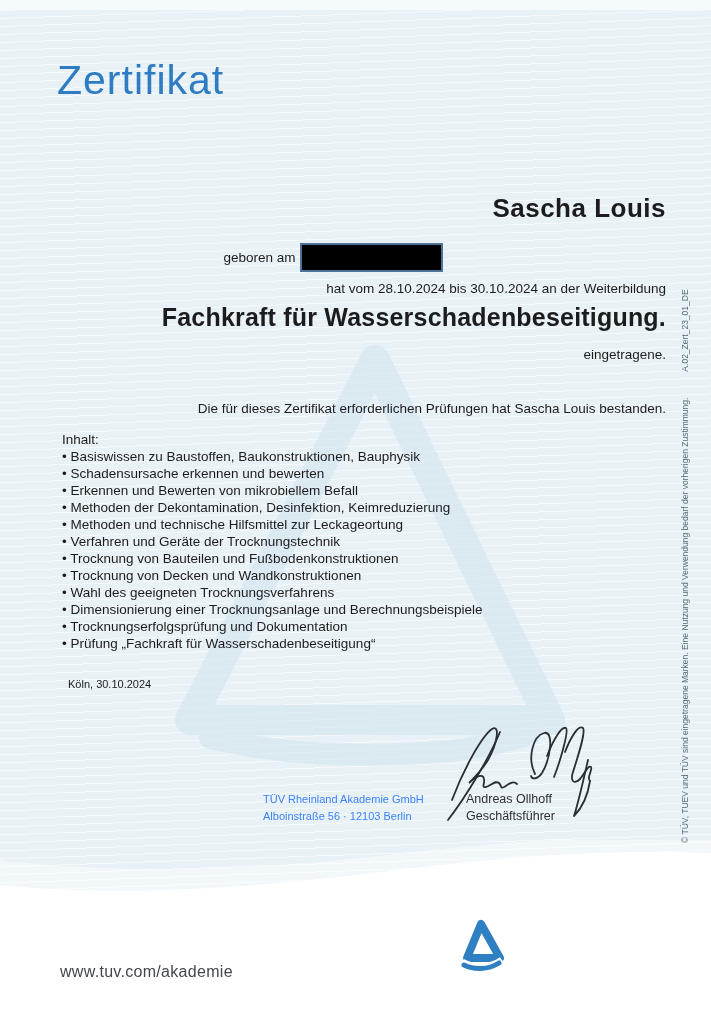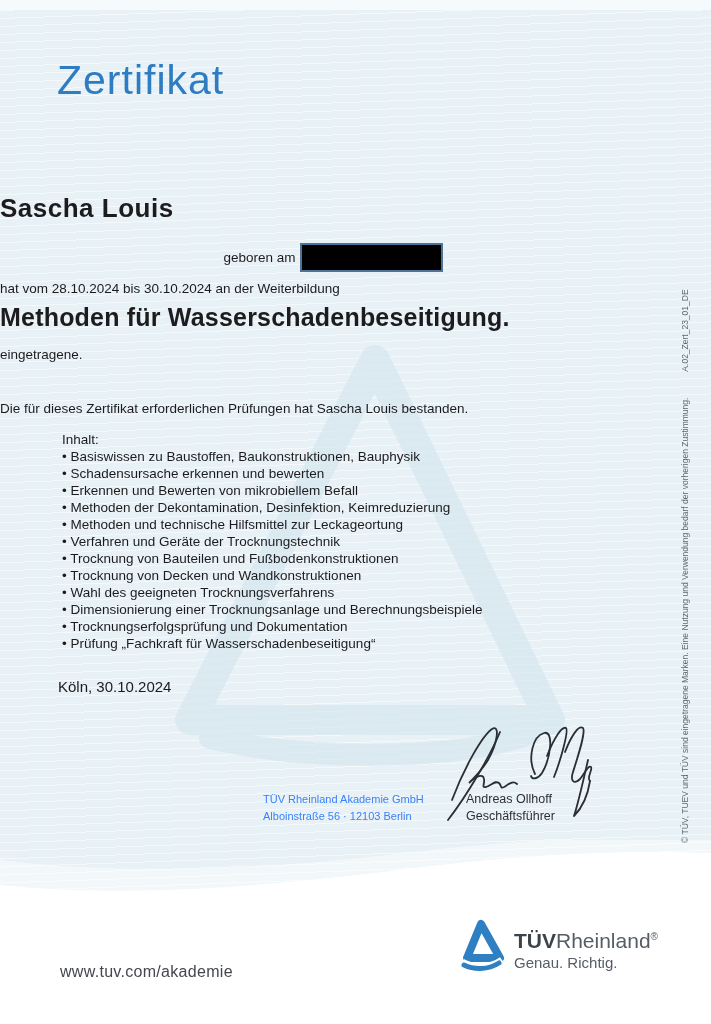--- a/index.html
+++ b/index.html
@@ -18,38 +18,38 @@
       repeating-linear-gradient(178deg, rgba(255,255,255,0.55) 0 1px, rgba(255,255,255,0) 1px 8px),
       #e8f1f6;
   }
   .watermark { position:absolute; left:150px; top:330px; opacity:.6; pointer-events:none; }
   .wave-edge { position:absolute; left:0; top:840px; width:711px; height:60px; display:block; }
 
   .title {
     position:absolute; left:57px; top:57px;
     font-size:41px; letter-spacing:1px; color:#2e7cc1; font-weight:400;
   }
-  .centered { position:absolute; left:0; width:666px; text-align:left; }
+  .centered { position:absolute; left:0; width:666px; text-align:right; }
   .name { top:193px; font-size:26px; font-weight:bold; letter-spacing:.5px; }
   .born-row { top:243px; display:flex; justify-content:center; align-items:center; gap:4px; }
   .born-row .lbl { font-size:13.5px; }
   .redaction { width:143px; height:29px; background:#000; border:2px solid #4e7298; }
   .line-sm { font-size:13.5px; }
   .course-line { top:281px; }
   .course-title { top:303px; font-size:25px; font-weight:bold; letter-spacing:.2px; }
   .participated { top:347px; }
   .units-line { top:374px; }
   .exam-line { top:401px; }
 
   .content-block { position:absolute; left:62px; top:431px; font-size:13.5px; line-height:17px; }
   .content-block .head { margin-bottom:0; }
   .content-block ul { list-style:none; }
   .content-block li::before { content:"• "; }
 
-  .place-date { position:absolute; left:58px; top:678px; font-size:15px; }
+  .place-date { position:absolute; left:68px; top:678px; font-size:11px; }
 
   .signature-svg { position:absolute; left:438px; top:716px; }
 
   .issuer-block { position:absolute; left:263px; top:791px; font-size:11px; line-height:17px; color:#3b82f6; }
   .signatory-block { position:absolute; left:466px; top:791px; font-size:12.5px; line-height:17px; color:#2e3033; }
 
   .side-note {
     position:absolute; left:680px; top:843px; width:486px; height:13px;
     transform:rotate(-90deg); transform-origin:left top;
     font-size:8.5px; color:#5c6a73; white-space:nowrap;
@@ -85,21 +85,21 @@
   <div class="title">Zertifikat</div>
 
   <div class="centered name">Sascha Louis</div>
 
   <div class="centered born-row">
     <span class="lbl">geboren am</span>
     <span class="redaction"></span>
   </div>
 
   <div class="centered line-sm course-line">hat vom 28.10.2024 bis 30.10.2024 an der Weiterbildung</div>
-  <div class="centered course-title">Methoden für Wasserschadenbeseitigung.</div>
+  <div class="centered course-title">Fachkraft für Wasserschadenbeseitigung.</div>
   <div class="centered line-sm participated">eingetragene.</div>
   <div class="centered line-sm exam-line">Die für dieses Zertifikat erforderlichen Prüfungen hat Sascha Louis bestanden.</div>
 
   <div class="content-block">
     <div class="head">Inhalt:</div>
     <ul>
       <li>Basiswissen zu Baustoffen, Baukonstruktionen, Bauphysik</li>
       <li>Schadensursache erkennen und bewerten</li>
       <li>Erkennen und Bewerten von mikrobiellem Befall</li>
       <li>Methoden der Dekontamination, Desinfektion, Keimreduzierung</li>
@@ -142,18 +142,14 @@
   </div>
 
   <div class="footer-url">www.tuv.com/akademie</div>
 
   <div class="logo">
     <svg width="50" height="62" viewBox="0 0 50 62">
       <path d="M 25,8 L 44,42 L 11,42 Z" fill="none" stroke="#2f7fc3" stroke-width="8" stroke-linejoin="round"></path>
       <path d="M 6,46 C 16,52 34,53 46,44" fill="none" stroke="#ffffff" stroke-width="7"></path>
       <path d="M 8,49 C 18,54 32,54 43,47" fill="none" stroke="#2f7fc3" stroke-width="5" stroke-linecap="round"></path>
     </svg>
-    <div class="logo-text">
-      <div class="brand-line"><span class="tuv">TÜV</span><span>Rheinland</span><span class="reg">®</span></div>
-      <div class="tagline">Genau. Richtig.</div>
-    </div>
   </div>
 </div>
 
 </body></html>

